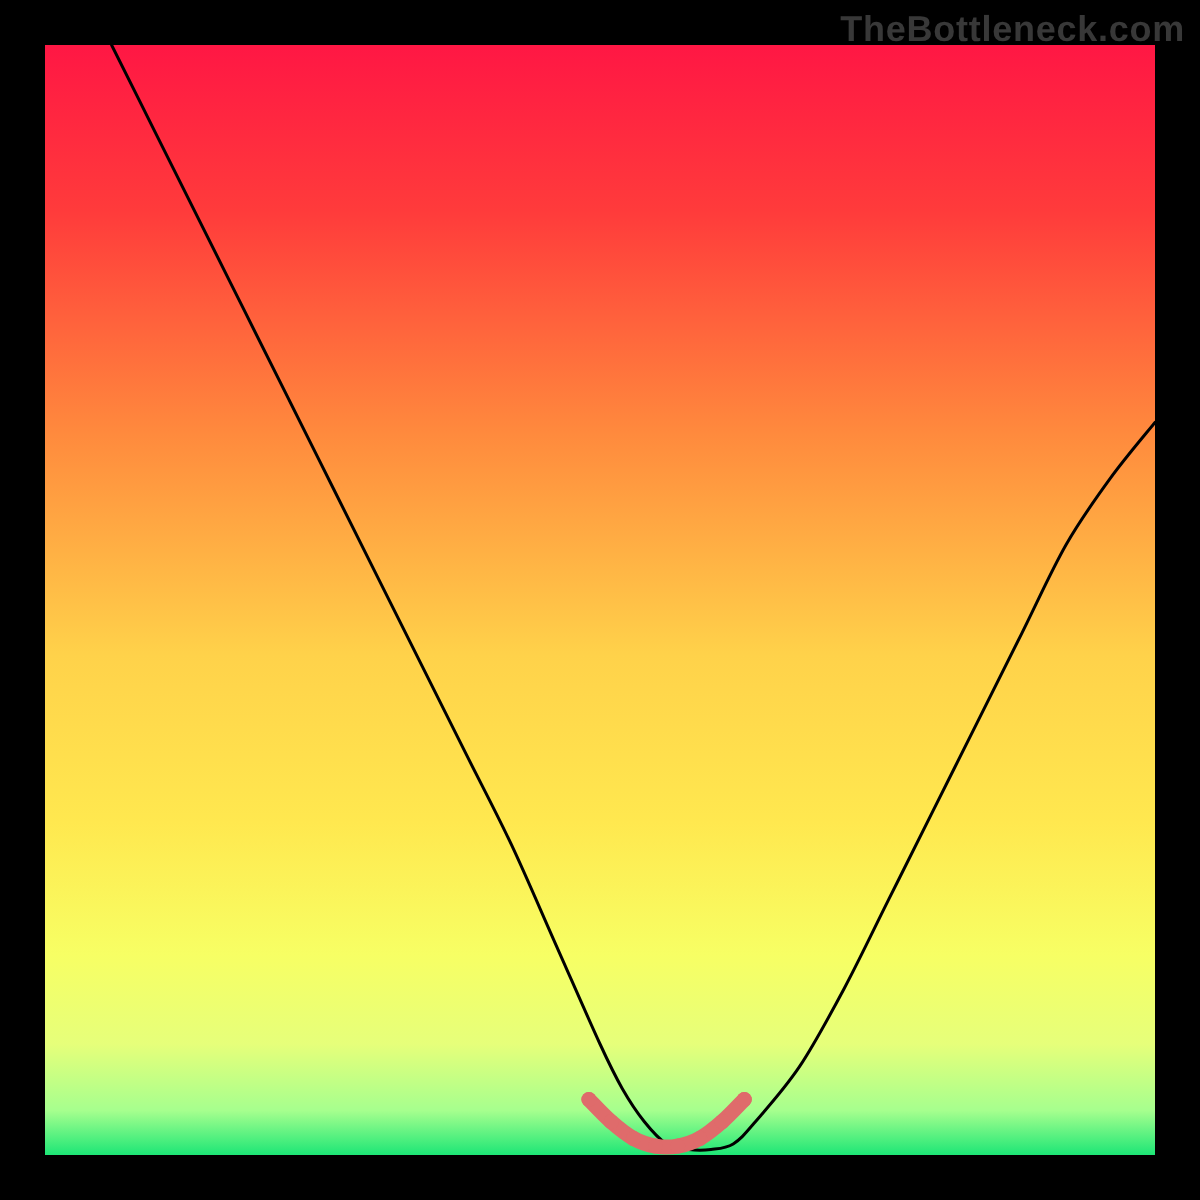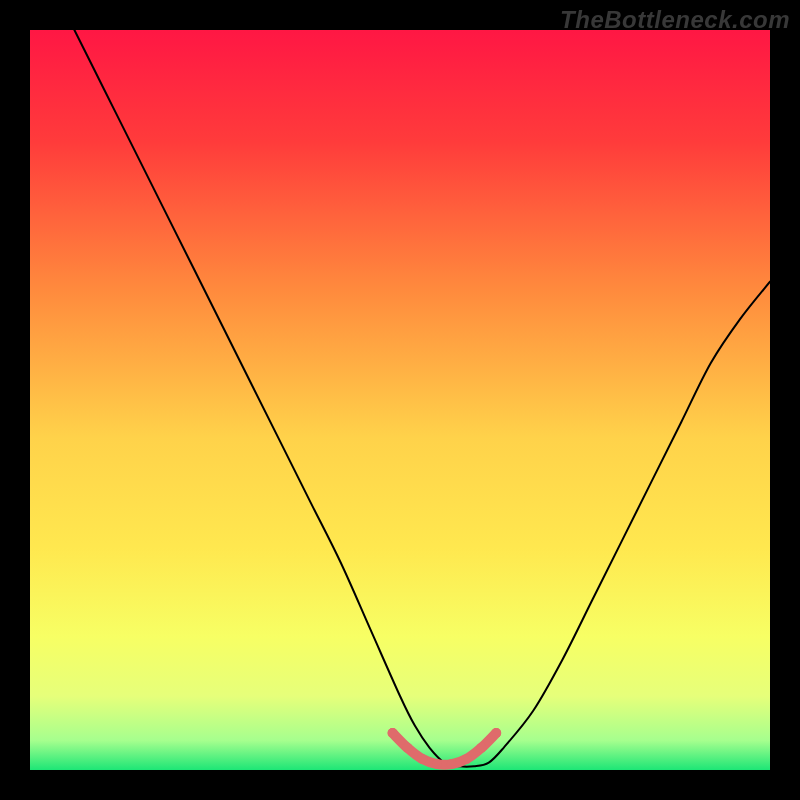--- a/index.html
+++ b/index.html
@@ -9,21 +9,20 @@
     height: 800px;
     background: #000;
     overflow: hidden;
     font-family: Arial, Helvetica, sans-serif;
   }
   .frame {
     position: relative;
     width: 800px;
     height: 644px;
     background: #000;
-    font-style: italic;
   }
   .watermark {
     position: absolute;
     top: 6px;
     right: 10px;
     color: #383838;
     font-size: 24px;
     font-weight: 600;
     letter-spacing: 0.5px;
     z-index: 10;

